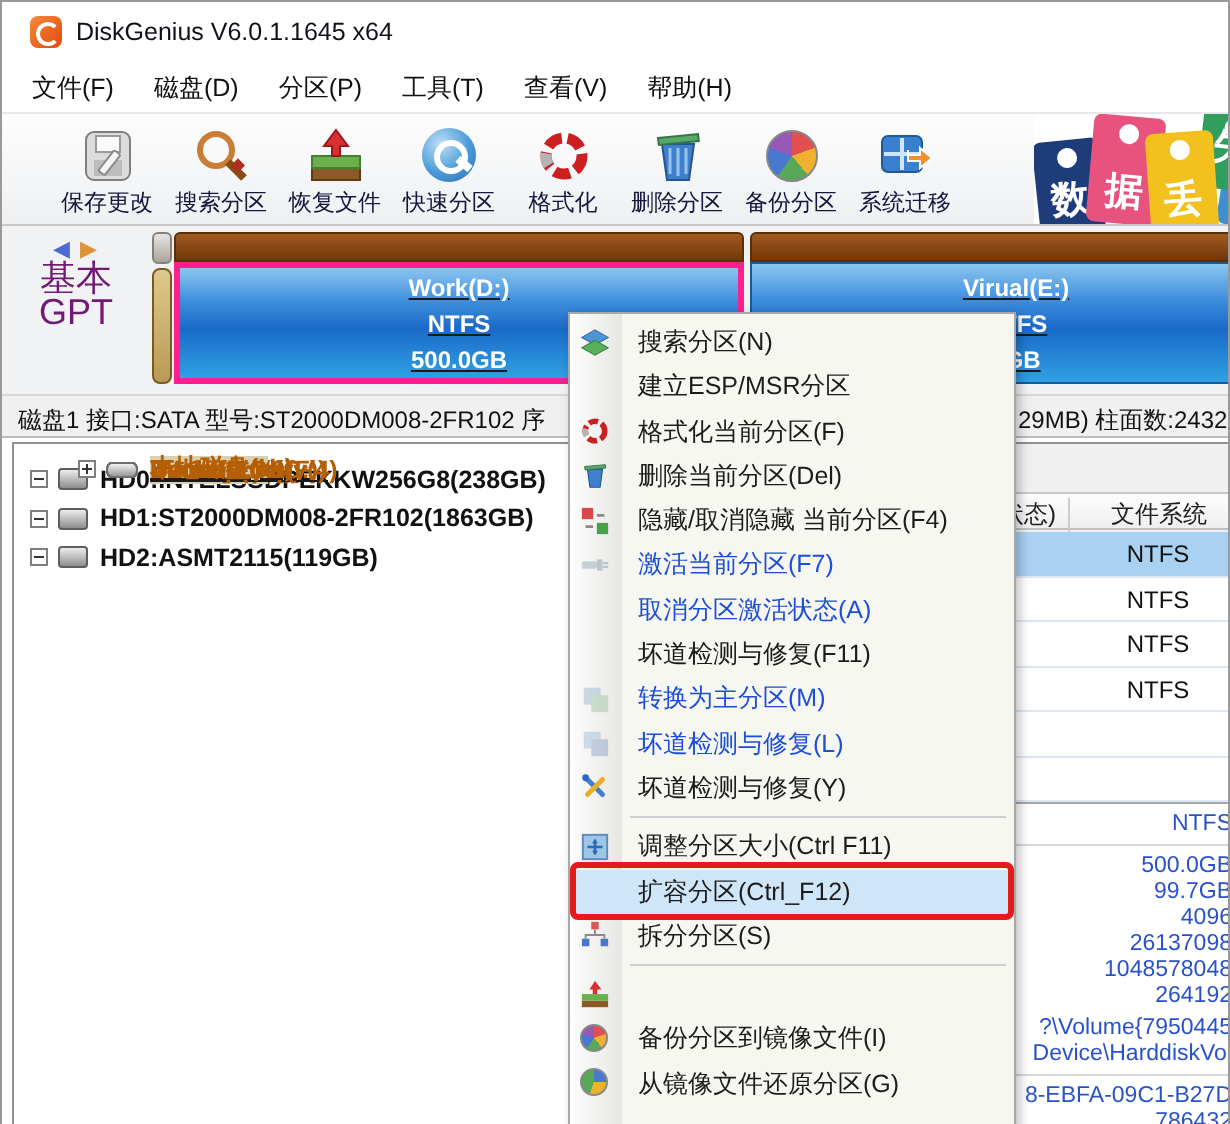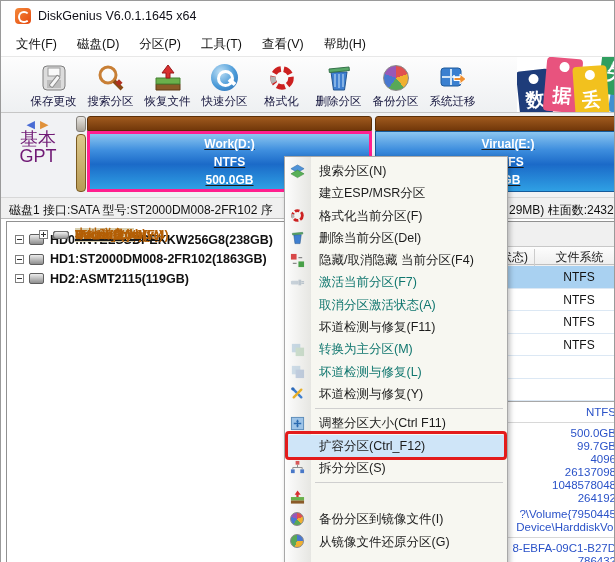--- a/index.html
+++ b/index.html
@@ -78,21 +78,21 @@
   .rrow .cell2 { position:absolute; left:233px; width:90px; text-align:center; }
   .rrow.sel { background:#a9d1f1; }
   .rdetail { position:absolute; left:0; top:179px; width:100%; height:163px; background:#fff; border-top:1px solid #a8a8a8; color:#2a52c8; font-size:11.5px; text-align:right; padding-right:7px; overflow:hidden; }
   .dline { line-height:13px; white-space:nowrap; }
   .dsep { border-top:1px solid #d8d8d8; margin:3px 0 4px 0; }
   .mt4 { margin-top:4px; } .mt3 { margin-top:3px; }
   
   .cmenu { position:absolute; left:283px; top:155px; width:224px; height:420px; background:#f7f7f1; border:1px solid #a8a8a8; box-shadow:2px 2px 5px rgba(0,0,0,.25); padding-top:3px; z-index:50; overflow:hidden; }
   .cmenu::before { content:""; position:absolute; left:0; top:0; bottom:0; width:26px; background:linear-gradient(to right,#fdfdfd,#e6e6e2); }
   .mitem { position:relative; height:22.3px; line-height:22.3px; font-size:12.5px; color:#1c1c1c; padding-left:34px; white-space:nowrap; }
-  .mitem.disabled { color:#0f766e; }
+  .mitem.disabled { color:#1d4ed8; }
   .mitem.disabled .micon { opacity:.38; }
   .mitem.sel { background:#cfe5f8; }
   .micon { position:absolute; left:5px; top:3.5px; width:15px; height:15px; }
   .msep { height:7px; position:relative; }
   .msep::after { content:""; position:absolute; left:30px; right:4px; top:3px; border-top:1px solid #cfcfcf; }
   .red-box { position:absolute; left:0px; right:0px; top:-4px; height:29px; border:3px solid #e31b1b; border-radius:4px; pointer-events:none; z-index:5; }
   svg { display:block; }
 </style>
 </head>
 <body>

